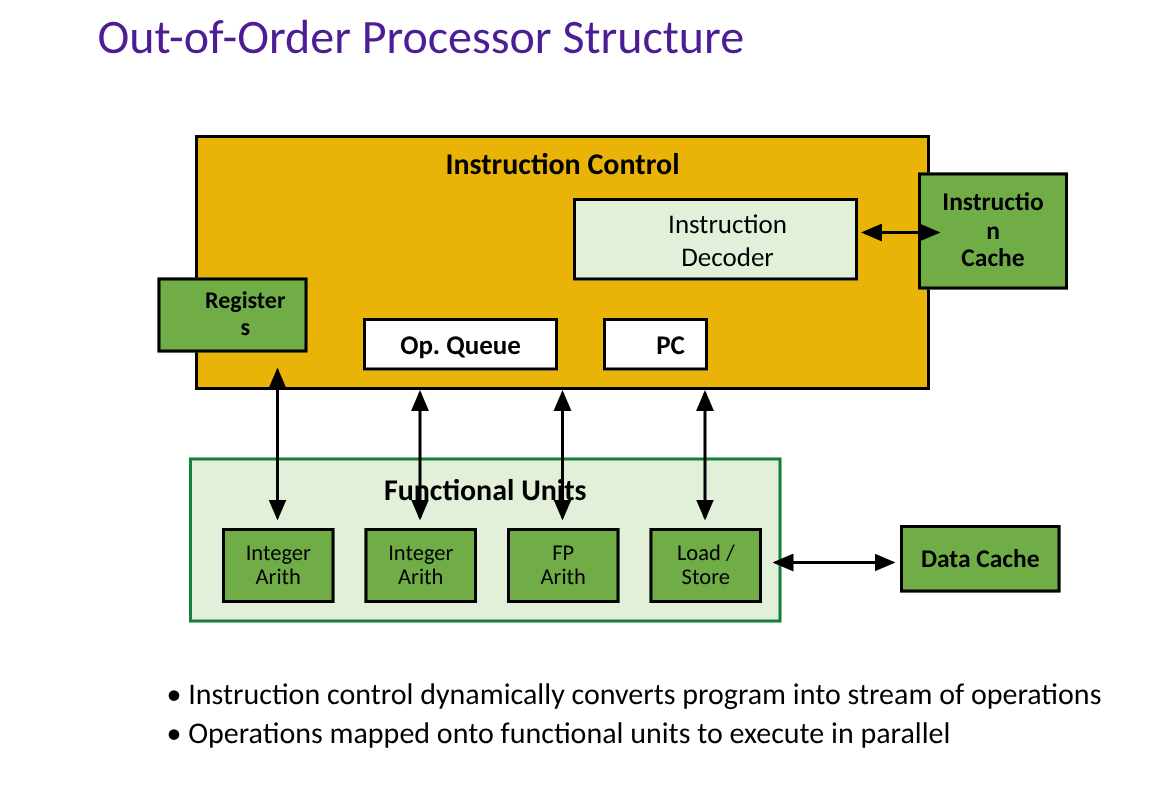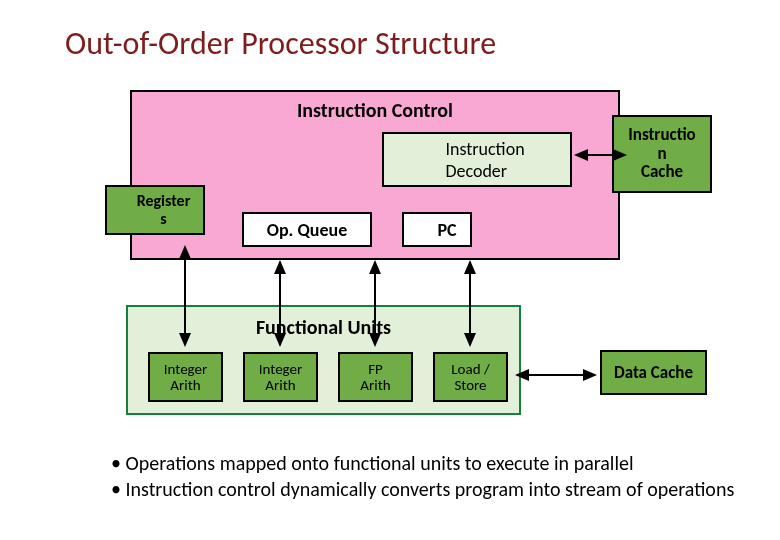--- a/index.html
+++ b/index.html
@@ -8,50 +8,51 @@
     padding: 0;
     width: 780px;
     height: 540px;
     font-family: Calibri, Arial, sans-serif;
     position: relative;
     background: #fff;
   }
   .title {
     position: absolute;
     left: 65px;
-    top: 24px;
+    top: 5px;
     font-size: 32px;
-    color: #7f1d1d;
+    color: #4c1d95;
   }
   .ic-group {
     position: absolute;
     left: 130px;
     top: 90px;
     width: 490px;
     height: 170px;
-    background: #f9a8d4;
+    background: #eab308;
     border: 2px solid #000;
   }
   .ic-label {
     position: absolute;
     width: 100%;
     text-align: center;
     top: 6px;
     font-size: 20px;
     font-weight: bold;
   }
   .decoder {
     position: absolute;
     left: 250px;
     top: 40px;
     width: 190px;
     height: 55px;
     background: #e2efd9;
     border: 2px solid #000;
     font-size: 18px;
+    text-align: center;
     display: flex;
     align-items: center;
     justify-content: center;
     padding-left: 16px;
   }
   .opqueue {
     position: absolute;
     left: 110px;
     top: 120px;
     width: 130px;
@@ -216,15 +217,15 @@
   <line x1="280" y1="262" x2="280" y2="345" stroke="#000" stroke-width="2" marker-start="url(#ahS)" marker-end="url(#ah)"></line>
   <line x1="375" y1="262" x2="375" y2="345" stroke="#000" stroke-width="2" marker-start="url(#ahS)" marker-end="url(#ah)"></line>
   <line x1="470" y1="262" x2="470" y2="345" stroke="#000" stroke-width="2" marker-start="url(#ahS)" marker-end="url(#ah)"></line>
 
   <line x1="576" y1="155" x2="625" y2="155" stroke="#000" stroke-width="2" marker-start="url(#ahS)" marker-end="url(#ah)"></line>
 
   <line x1="517" y1="375" x2="595" y2="375" stroke="#000" stroke-width="2" marker-start="url(#ahS)" marker-end="url(#ah)"></line>
 </svg>
 
 <ul class="bullets">
+  <li>Instruction control dynamically converts program into stream of operations</li>
   <li>Operations mapped onto functional units to execute in parallel</li>
-  <li>Instruction control dynamically converts program into stream of operations</li>
 </ul>
 
 </body></html>

